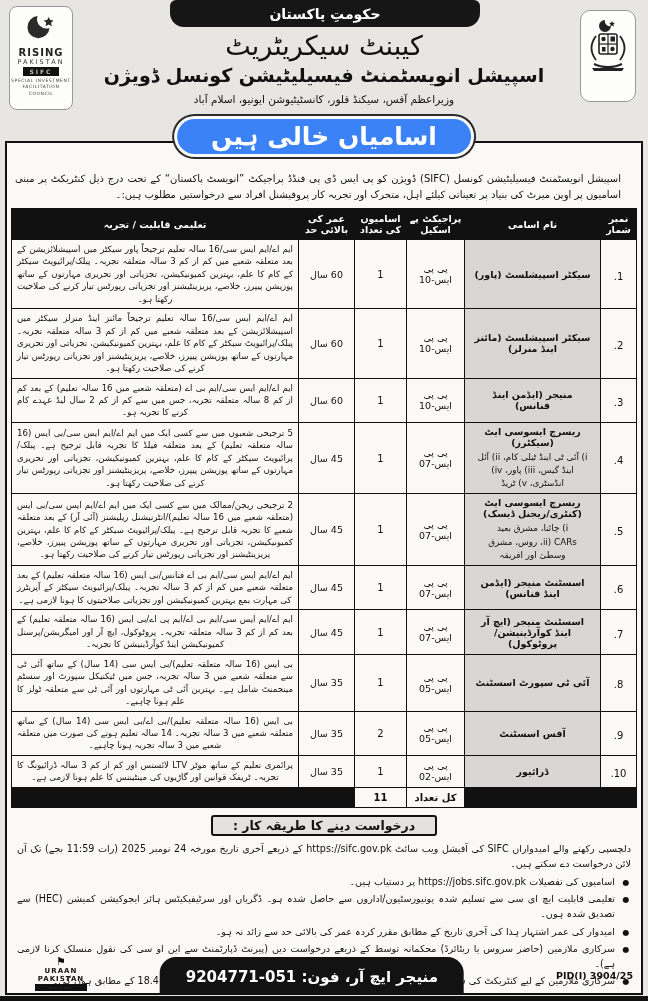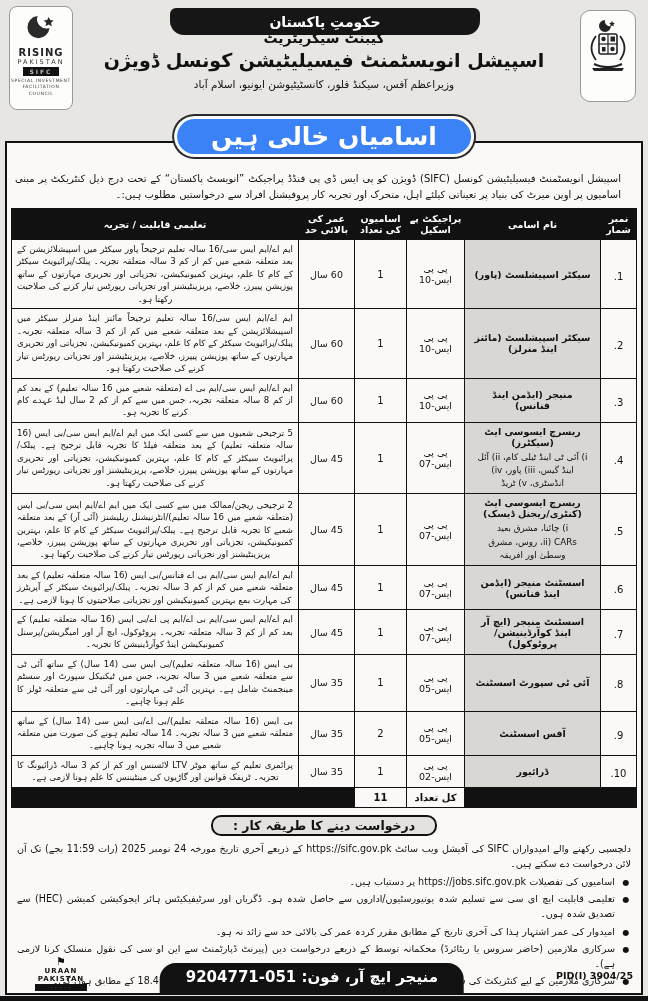--- a/index.html
+++ b/index.html
@@ -6,39 +6,39 @@
   html,body { width:648px; height:1001px; overflow:hidden; }
   body {
     font-family:"DejaVu Sans", sans-serif;
     background:#e8e6e2;
     color:#111;
     position:relative;
   }
   
   .header { position:relative; height:138px; }
   .govt-banner {
-    position:absolute; left:170px; top:8px; width:310px; height:27px;
+    position:absolute; left:170px; top:0; width:310px; height:27px;
     background:#161616; color:#fff;
     border-radius:6px 6px 14px 14px;
     display:flex; align-items:center; justify-content:center;
     font-size:14px; font-weight:bold; direction:rtl;
   }
   .logo-box {
     position:absolute; background:#fdfdfc; border:1px solid #999;
     border-radius:8px; display:flex; flex-direction:column; align-items:center;
   }
   .sifc-box { left:9px; top:6px; width:64px; height:104px; padding-top:4px; }
   .sifc-moon { width:34px; height:34px; position:relative; }
   .rising-txt { font-size:10px; font-weight:bold; letter-spacing:1px; color:#222; margin-top:2px;}
   .pak-txt { font-size:6.5px; letter-spacing:2px; color:#333; }
   .sifc-bar { background:#111; color:#bbb; font-size:6px; letter-spacing:2px; padding:1px 6px; margin-top:1px; font-weight:bold;}
   .sifc-small { font-size:4.5px; letter-spacing:0.6px; color:#444; text-align:center; margin-top:2px; line-height:1.4;}
   .emblem-box { right:12px; top:10px; width:56px; height:92px; justify-content:center; border-radius:10px;}
   .titles { position:absolute; left:90px; right:90px; top:30px; text-align:center; direction:rtl; }
-  .title-1 { font-size:14px; font-weight:bold; }
+  .title-1 { font-size:27px; font-weight:normal; }
   .title-2 { font-size:19px; font-weight:bold; margin-top:3px; }
   .addr { font-size:10.5px; margin-top:7px; }
   
   .main-box {
     position:absolute; left:5px; right:5px; top:141px; bottom:6px;
     background:#faf9f7; border:2px solid #111;
   }
   .vacancy-pill {
     position:absolute; left:50%; top:-24px; transform:translateX(-50%);
     background:#3b82f6; color:#fff; font-size:25px; font-weight:bold;
@@ -64,34 +64,34 @@
   td.c-scale { width:58px; text-align:center; font-size:9.5px;margin-left:16px; }
   td.c-count { width:52px; text-align:center; font-size:10px; }
   td.c-age { width:56px; text-align:center; font-size:9.5px; }
   td.c-qual { text-align:justify; text-align-last:center; font-size:8.6px; line-height:1.45; padding:3px 5px; }
   .sub-items { font-weight:normal; font-size:8.8px; margin-top:3px; white-space:pre-line; line-height:1.5;}
   tr.total-row td { background:#111; height:20px; }
   tr.total-row td.w { background:#faf9f7; font-weight:bold; font-size:10px; text-align:center; }
   
   .pill {
     width:fit-content; margin:7px auto 4px auto;
-    background:#e4e2de; border:2px solid #111; border-radius:10px;
+    background:#e4e2de; border:2px solid #111; border-radius:3px;
     font-size:12.5px; font-weight:bold; padding:1px 20px; direction:rtl;
   }
   .para { direction:rtl; text-align:justify; font-size:9.6px; line-height:1.6; padding:1px 10px; }
   .bullets { padding:0 10px; }
   .bullet-row { direction:rtl; display:flex; gap:6px; font-size:9.6px; line-height:1.55; margin:2.5px 0; }
   .bullet-dot { flex:0 0 10px; text-align:center; font-size:8px; padding-top:2px;}
   .bullet-text { text-align:justify; flex:1; }
   
   .footer { position:absolute; left:0; right:0; bottom:0; height:42px; }
   .contact-bar {
     position:absolute; left:50%; transform:translateX(-54%); bottom:0;
     background:#121212; color:#fff; font-size:15px; font-weight:bold;
-    padding:5px 26px 7px 26px; border-radius:16px 16px 0 0; direction:rtl; white-space:nowrap;
+    padding:11px 26px 7px 26px; border-radius:16px 16px 0 0; direction:rtl; white-space:nowrap;
   }
   .pid { position:absolute; right:8px; bottom:12px; font-size:9.5px; font-weight:bold; }
   .uraan { position:absolute; left:28px; bottom:2px; width:52px; text-align:center; }
   .uraan-glyph { font-size:11px; line-height:1; }
   .uraan-t1 { font-size:7px; font-weight:bold; letter-spacing:1px; }
   .uraan-bar { background:#111; color:#ccc; font-size:4px; letter-spacing:1px; padding:1px 0; margin-top:1px;}
   .bottom-strip { position:absolute; left:0; right:0; bottom:0; height:5px; background:#111; }
 </style>
 </head>
 <body>

